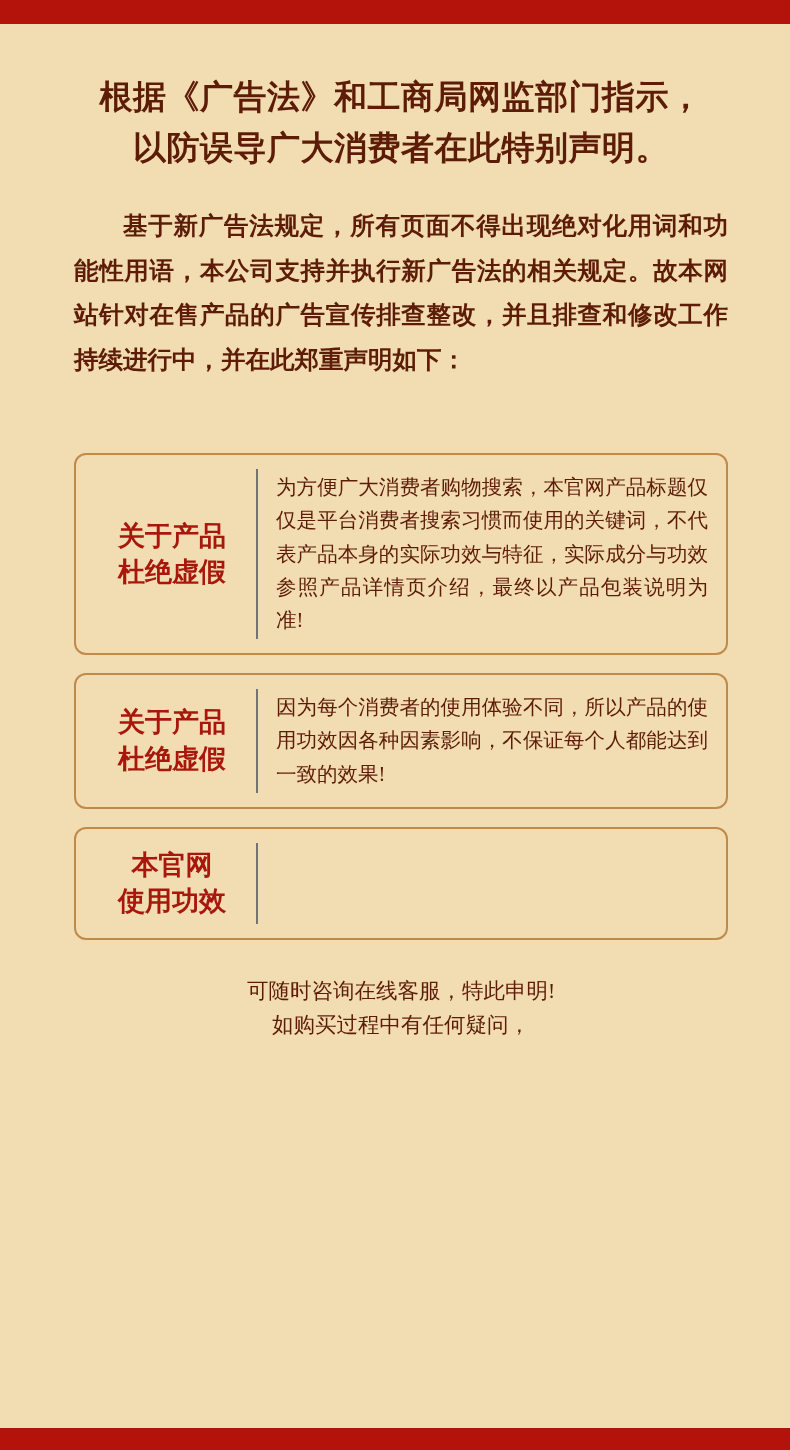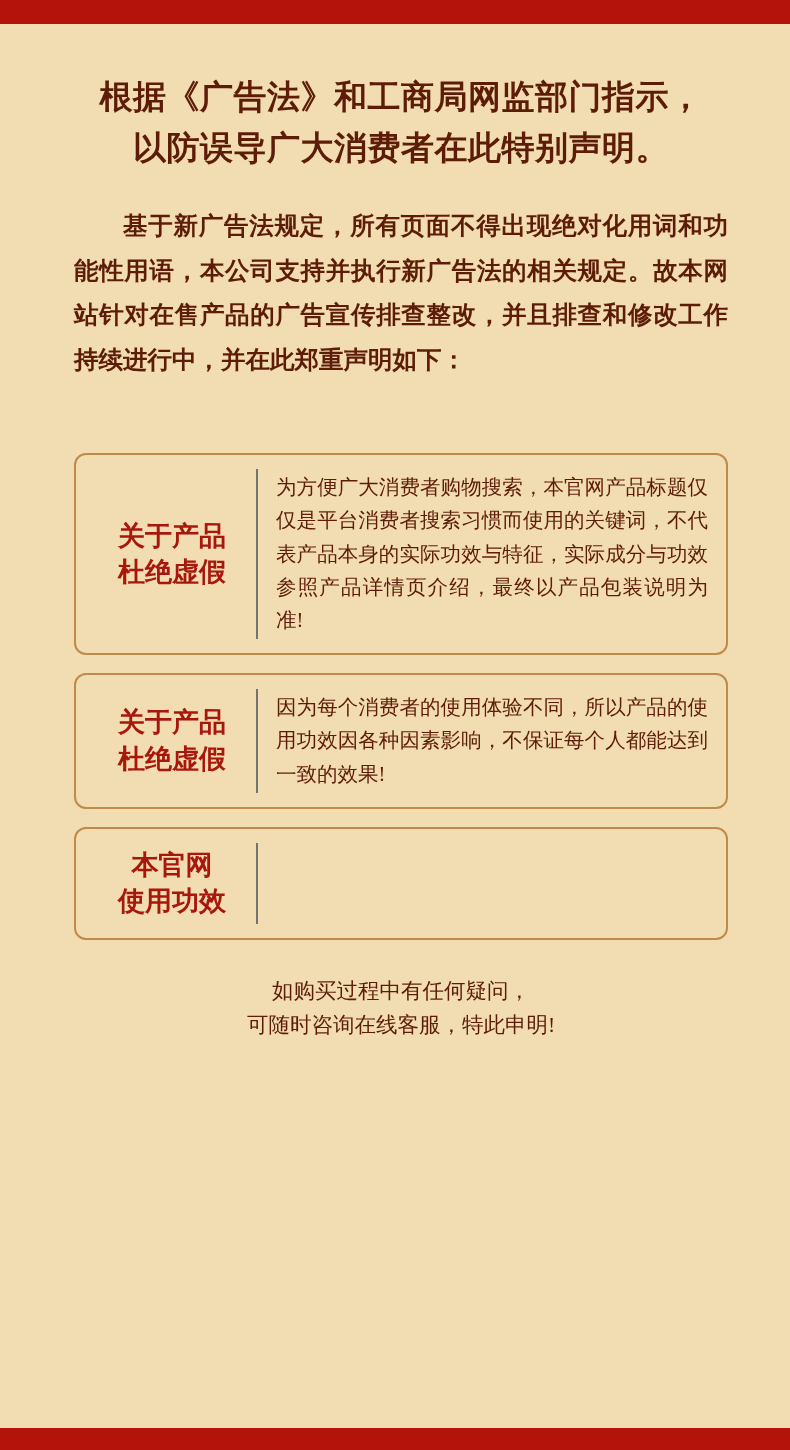--- a/index.html
+++ b/index.html
@@ -157,21 +157,21 @@
       <div class="card">
         <div class="card-title">
           <span>本官网</span>
           <span>使用功效</span>
         </div>
       </div>
 
     </div>
 
     <div class="footer-note">
+      <span>可随时咨询在线客服，特此申明!</span>
       <span>如购买过程中有任何疑问，</span>
-      <span>可随时咨询在线客服，特此申明!</span>
     </div>
 
   </div>
 
   <div class="bar-bottom" style="background: rgb(179, 19, 11);"></div>
 
 </div>
 
 </body></html>

